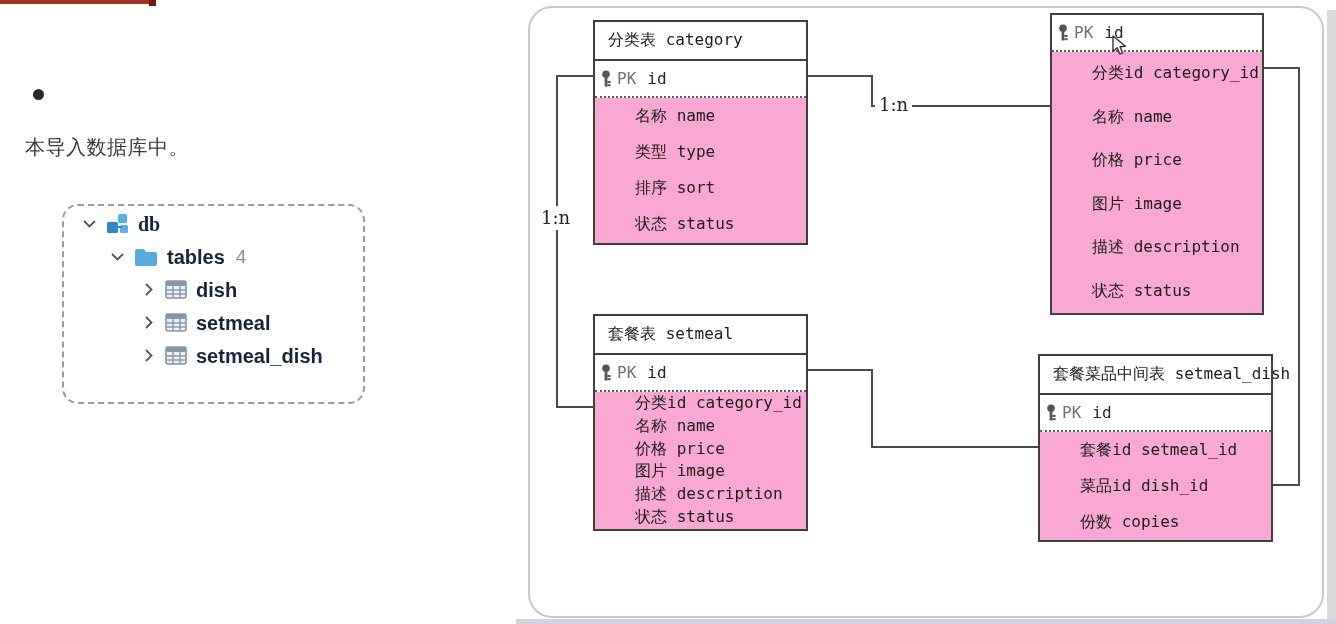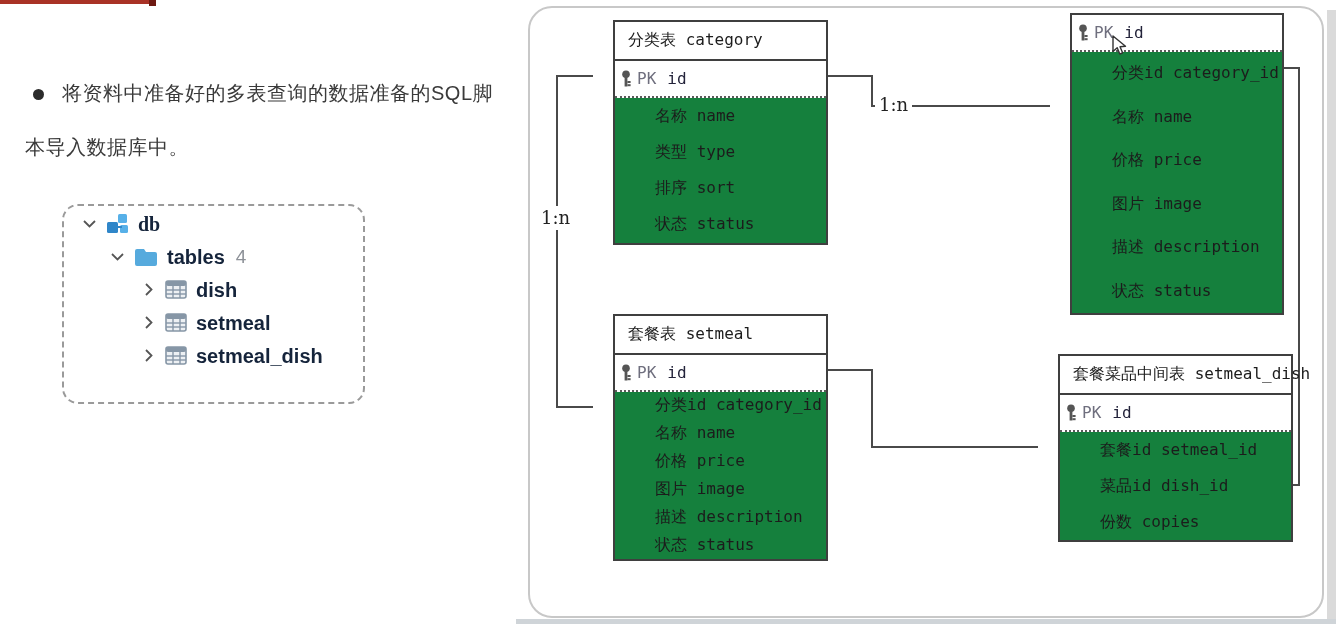--- a/index.html
+++ b/index.html
@@ -26,23 +26,23 @@
   .tree-count{font-size:19px;color:#8d9198;font-weight:400;margin-left:2px;}
   .tw{display:inline-flex;align-items:center;justify-content:center;}
 
   
   .er-container{left:528px;top:6px;width:796px;height:612px;border:2px solid #c8c8c8;
                 border-radius:24px;background:#ffffff;box-sizing:border-box;}
   .edge-strip-right{left:1327px;top:10px;width:9px;height:614px;background:#dadada;}
   .edge-strip-bottom{left:516px;top:619px;width:820px;height:5px;background:#cfd4d8;}
 
   
-  .er-table{position:absolute;border:2px solid #3f3f3f;background:#15803d;display:flex;
+  .er-table{position:absolute;border:2px solid #3f3f3f;background:#f9a8d4;display:flex;
             flex-direction:column;box-sizing:border-box;
-            font-family:"DejaVu Sans Mono","Liberation Mono",monospace;color:#1c1c1c;margin-left:20px;}
+            font-family:"DejaVu Sans Mono","Liberation Mono",monospace;color:#1c1c1c;}
   .er-title{height:37px;flex:none;display:flex;align-items:center;padding-left:13px;
             border-bottom:2px solid #3f3f3f;background:#ffffff;font-size:16px;white-space:nowrap;}
   .er-pk{height:35px;flex:none;display:flex;align-items:center;gap:5px;padding-left:5px;
          background:#ffffff;border-bottom:2px dotted #5a5a5a;font-size:16px;}
   .pk-tag{color:#6f6f7e;}
   .pk-field{color:#23233a;margin-left:6px;}
   .er-body{flex:1;display:flex;flex-direction:column;}
   .er-row{flex:1;display:flex;align-items:center;padding-left:40px;font-size:16px;white-space:nowrap;}
 
   
@@ -55,21 +55,20 @@
 </style>
 </head>
 <body>
 
 <div class="canvas">
 
   <div class="abs red-strip"></div>
   <div class="abs red-strip-end"></div>
 
   <div class="abs bullet-dot"></div>
-  <div class="abs task-line task-line1">将资料中准备好的多表查询的数据准备的SQL脚</div>
   <div class="abs task-line task-line2">本导入数据库中。</div>
 
   <div class="abs tree-box">
     <div class="tree-row lvl0">
       <span class="tw">
         <svg width="15" height="15" viewBox="0 0 15 15">
             <polyline points="2,5 7.5,10.5 13,5" fill="none" stroke="#555" stroke-width="1.8"></polyline>
           </svg>
       </span>
       <span class="tw">
@@ -205,21 +204,21 @@
     <div class="er-body">
       <div class="er-row">分类id category_id</div>
       <div class="er-row">名称 name</div>
       <div class="er-row">价格 price</div>
       <div class="er-row">图片 image</div>
       <div class="er-row">描述 description</div>
       <div class="er-row">状态 status</div>
     </div>
   </div>
 
-  <div class="er-table" style="left:593px;top:314px;width:215px;height:247px;">
+  <div class="er-table" style="left:593px;top:314px;width:215px;height:217px;">
     <div class="er-title">套餐表 setmeal</div>
     <div class="er-pk">
       <span class="tw">
         <svg width="12" height="18" viewBox="0 0 12 18">
             <circle cx="6" cy="4.2" r="3.8" fill="#555"></circle>
             <rect x="4.6" y="6.5" width="2.8" height="10" fill="#555"></rect>
             <rect x="7.4" y="11" width="3.2" height="2" fill="#555"></rect>
             <rect x="7.4" y="14.2" width="3.2" height="2" fill="#555"></rect>
           </svg>
       </span>

